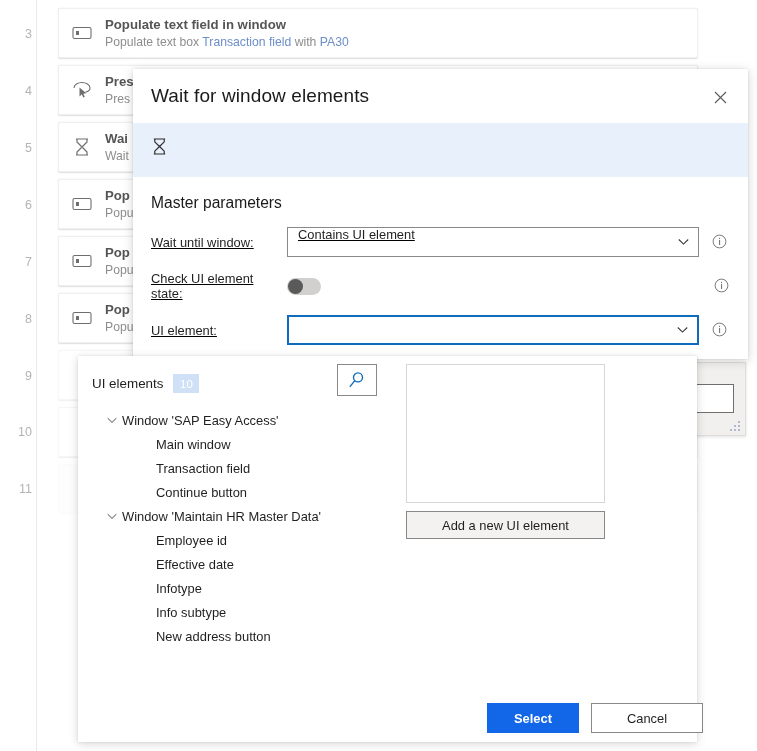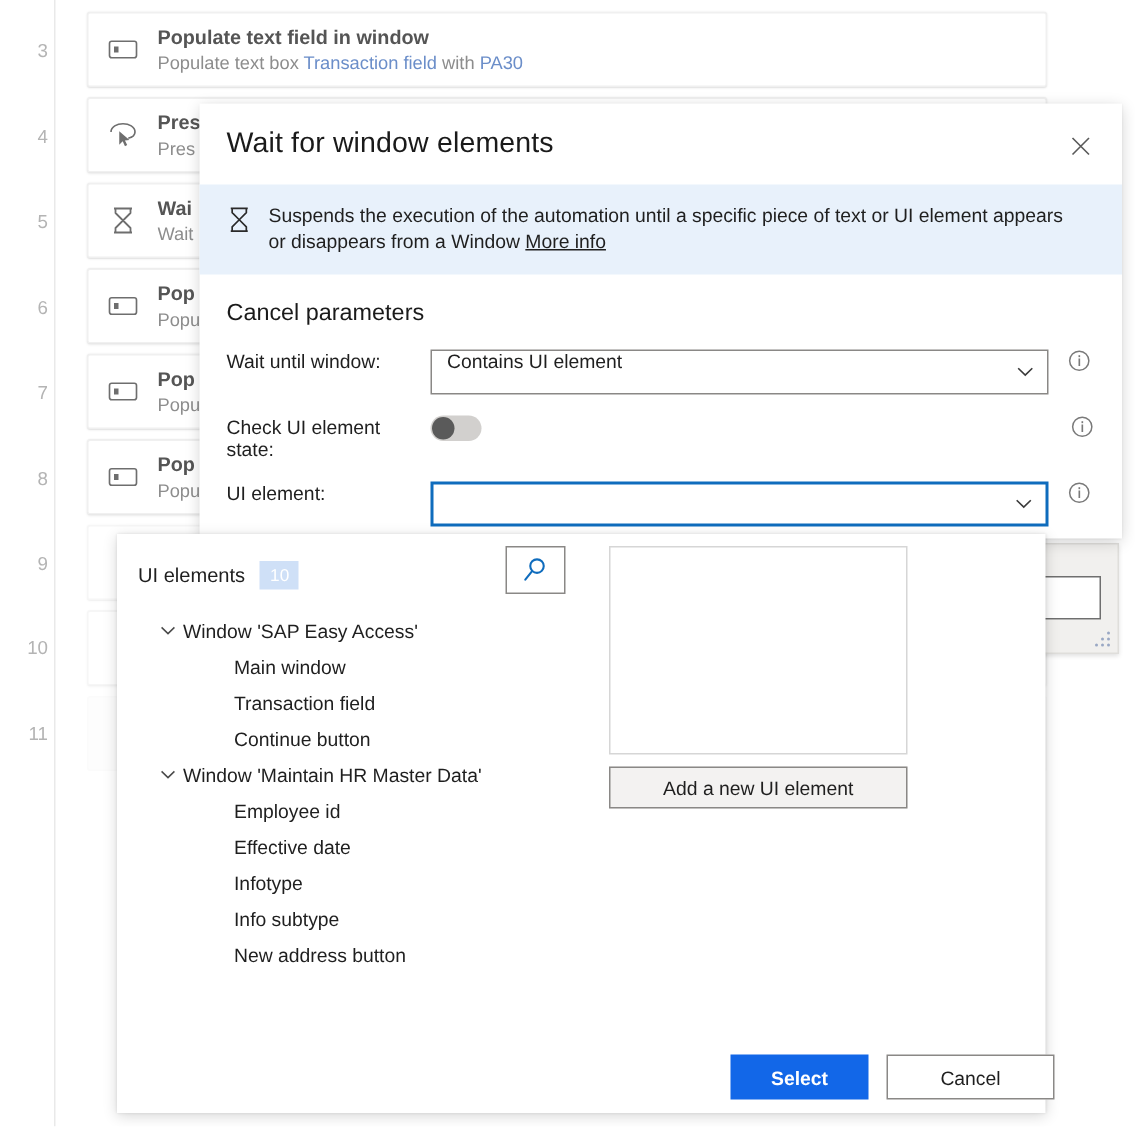--- a/index.html
+++ b/index.html
@@ -95,21 +95,21 @@
     min-height: 54px;
   }
   .banner-icon { flex: 0 0 28px; padding-top: 2px; color: #2a2a2a; }
   .banner-text {
     font-size: 12.9px; color: #1f1f1f; line-height: 17px; max-width: 530px;
   }
   .banner-text a { color: #1f1f1f; text-decoration: underline; cursor: pointer; }
   .modal-body { padding: 17px 18px 0 18px; }
   .section-title { font-size: 15.6px; color: #1a1a1a; margin-bottom: 15px; }
   .param-row {
-    display: flex; align-items: flex-start; margin-bottom: 14px; height: 30px;
+    display: flex; align-items: center; margin-bottom: 14px; height: 30px; text-decoration: underline;
   }
   .param-label {
     width: 136px; flex: 0 0 136px;
     font-size: 12.9px; color: #1f1f1f;
   }
   .combo {
     position: relative; width: 412px; height: 30px;
     background: #ffffff; border: 1px solid #8a8886;
     display: flex; align-items: center; padding: 0 28px 16px 10px;
     font-size: 12.9px; color: #1f1f1f; cursor: pointer;
@@ -325,25 +325,24 @@
           </svg>
       </div>
     </div>
 
     <div class="modal-banner">
       <div class="banner-icon">
         <svg width="17" height="19" viewBox="0 0 18 20">
             <path d="M3 2 L15 2 M3 18 L15 18 M4 2 L4 5 L9 10 L14 5 L14 2 M4 18 L4 15 L9 10 L14 15 L14 18" fill="none" stroke="currentColor" stroke-width="1.2" stroke-linejoin="round"></path>
           </svg>
       </div>
-      <div class="banner-text"><span>Suspends the execution of the automation until a specific piece of text or UI element appears or disappears from a Window </span><a>More info</a></div>
     </div>
 
     <div class="modal-body">
-      <div class="section-title">Cancel parameters</div>
+      <div class="section-title">Master parameters</div>
 
       <div class="param-row">
         <div class="param-label">Wait until window:</div>
         <div class="combo">
           <span>Contains UI element</span>
           <span class="chev">
             <svg width="11" height="7" viewBox="0 0 11 7">
                 <path d="M0.8 1 L5.5 5.6 L10.2 1" fill="none" stroke="currentColor" stroke-width="1.1"></path>
               </svg>
           </span>

